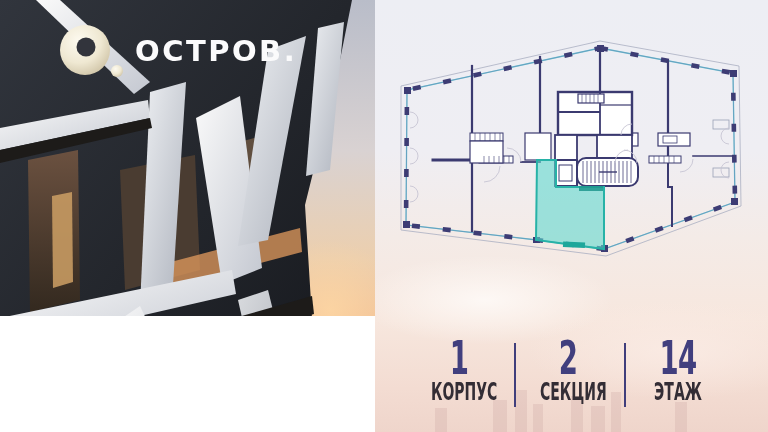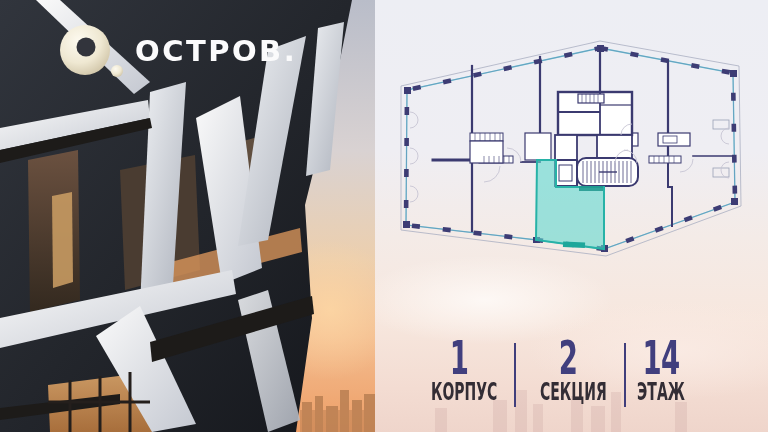--- a/index.html
+++ b/index.html
@@ -1,20 +1,20 @@
 <!DOCTYPE html>
 <html><head>
 <meta charset="utf-8">
 <style>
   html,body{margin:0;padding:0;}
   body{width:768px;height:432px;overflow:hidden;font-family:"Liberation Sans",sans-serif;background:#fff;}
   .stage{position:relative;width:768px;height:432px;}
 
   
-  .photo{position:absolute;left:0;top:0;width:375px;height:432px;overflow:hidden;}
+  .photo{position:absolute;left:0;top:0;width:375px;height:316px;overflow:hidden;}
   .photo svg{display:block;}
 
   
   .panel{position:absolute;left:375px;top:0;width:393px;height:432px;overflow:hidden;
     background:linear-gradient(180deg,#edeef4 0%,#efeef3 35%,#f4ebe7 55%,#f7e7de 74%,#f3dcd2 90%,#efd5cb 100%);}
   .cloud{position:absolute;pointer-events:none;}
   .cloud.c1{left:-20px;top:255px;width:260px;height:90px;
     background:radial-gradient(ellipse at center,rgba(255,252,250,.8) 0%,rgba(255,252,250,0) 70%);}
   .cloud.c2{left:150px;top:300px;width:300px;height:100px;
     background:radial-gradient(ellipse at center,rgba(250,235,228,.9) 0%,rgba(250,235,228,0) 70%);}
@@ -248,20 +248,20 @@
       <div class="stat" style="left:34px">
         <div class="stat-value">1</div>
         <div class="stat-label">КОРПУС</div>
       </div>
       <div class="divider" style="left:139px"></div>
       <div class="stat" style="left:143px">
         <div class="stat-value">2</div>
         <div class="stat-label">СЕКЦИЯ</div>
       </div>
       <div class="divider" style="left:249px"></div>
-      <div class="stat" style="left:236px">
+      <div class="stat" style="left:253px">
         <div class="stat-value">14</div>
         <div class="stat-label">ЭТАЖ</div>
       </div>
     </div>
   </div>
 
 </div>
 
 </body></html>

